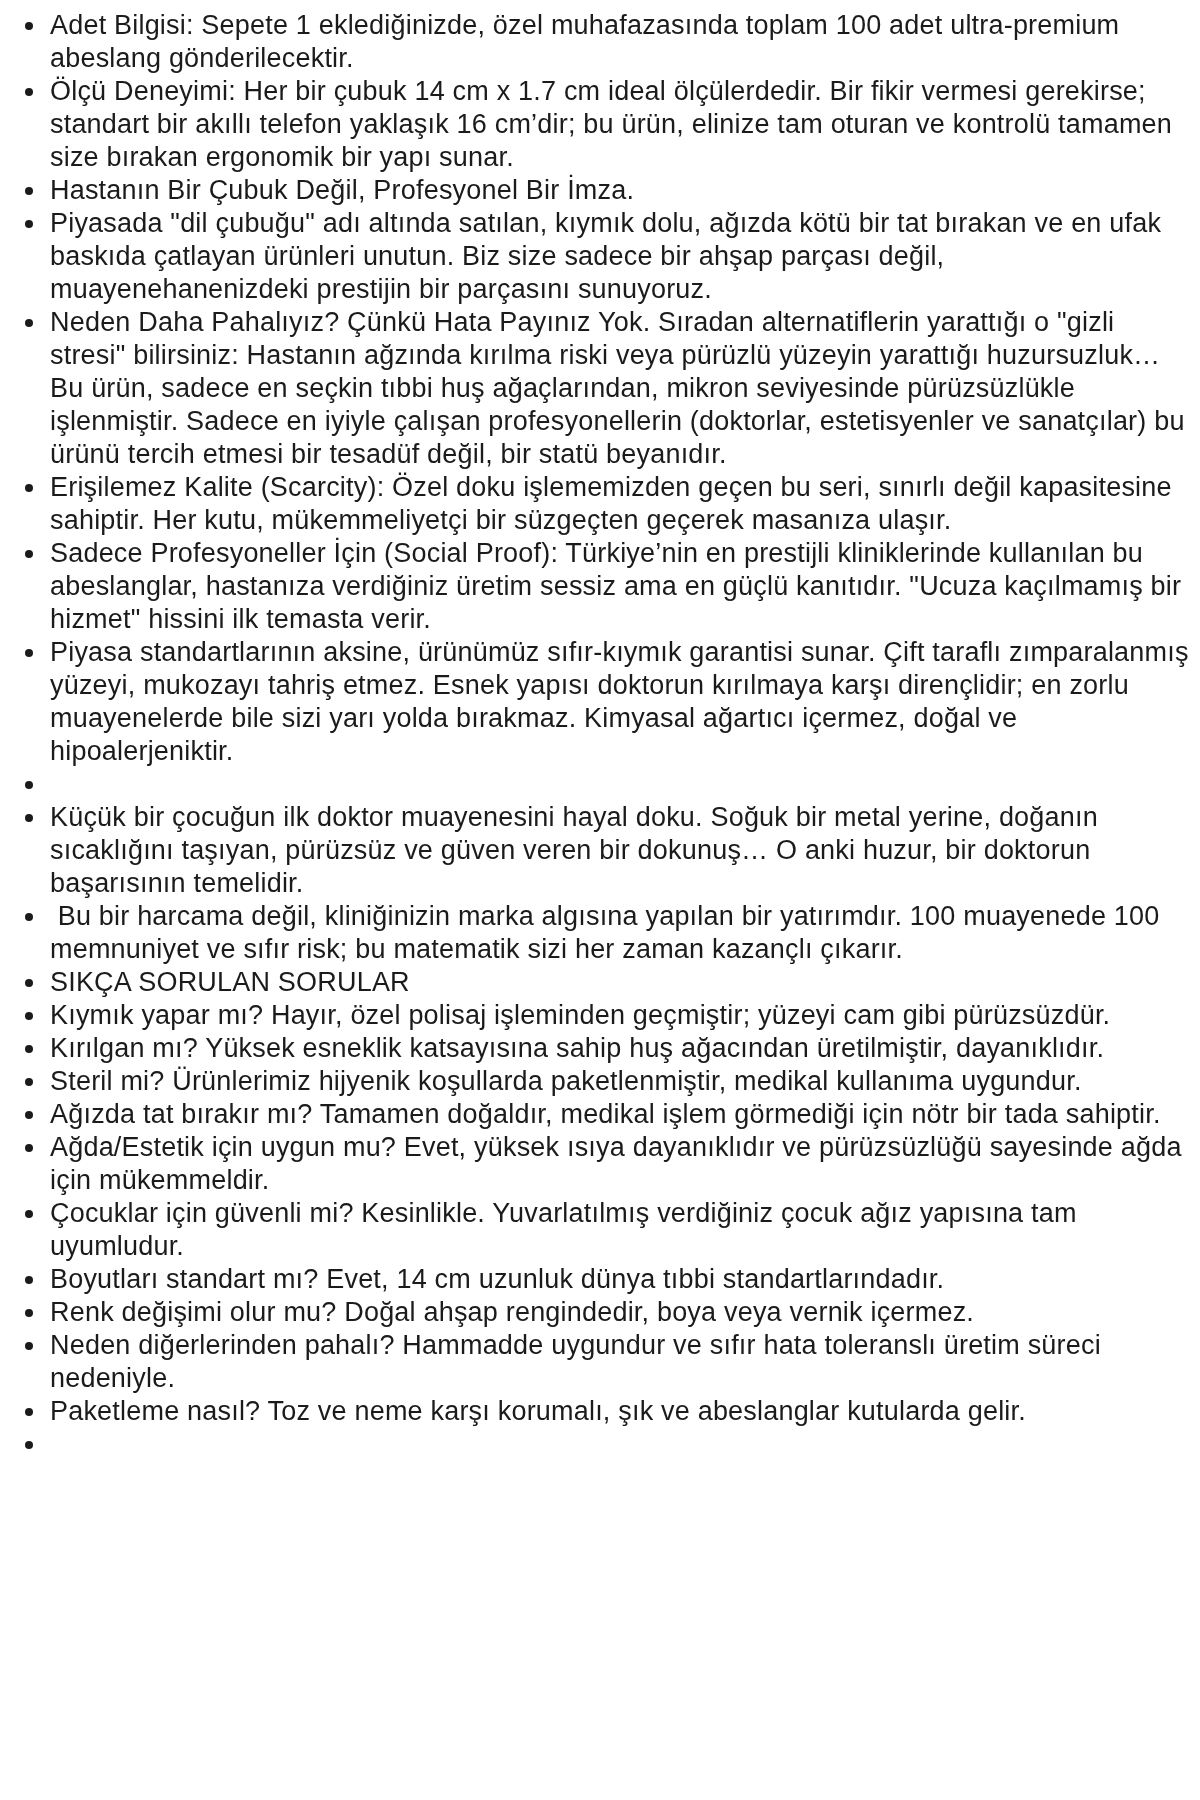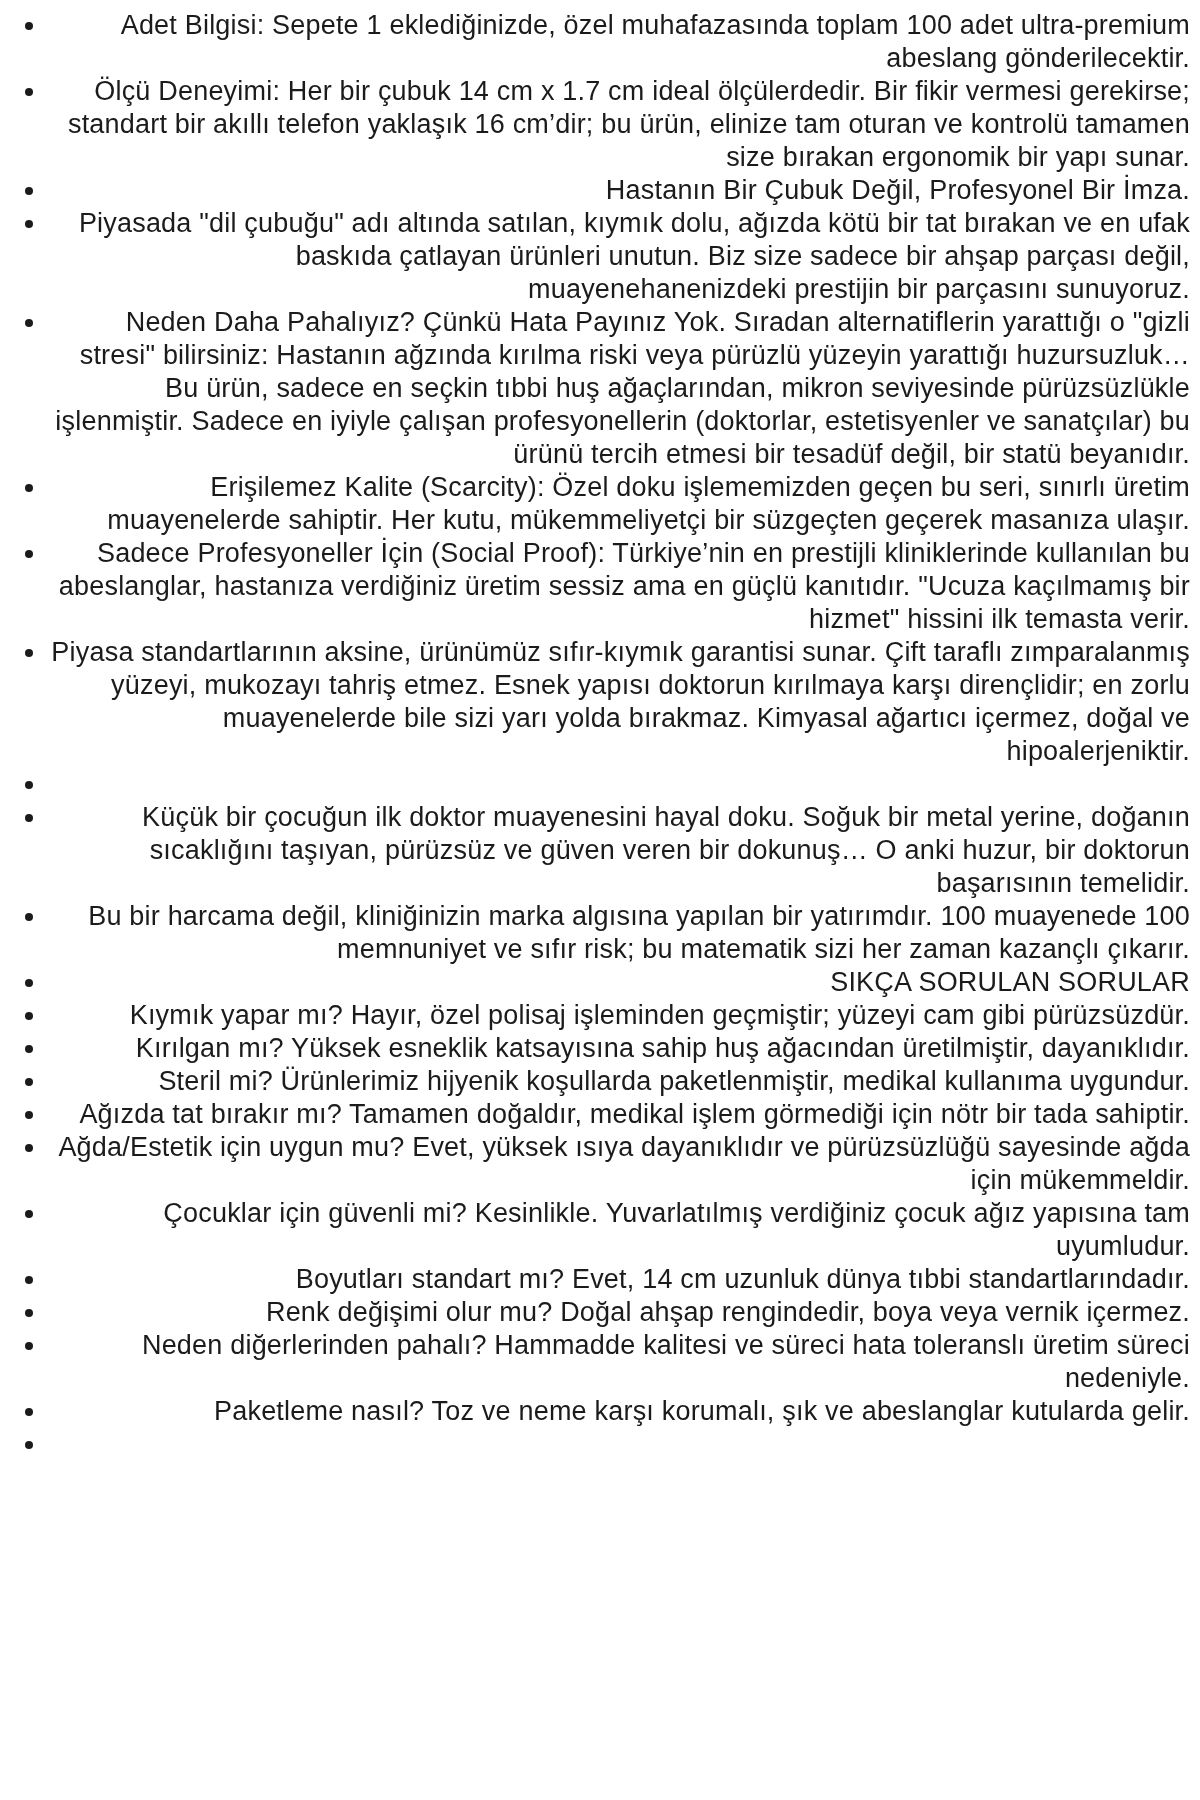--- a/index.html
+++ b/index.html
@@ -24,48 +24,47 @@
   }
   ul.bullet-list {
     margin: 0;
     padding: 9px 10px 0 48px;
     list-style: disc;
   }
   ul.bullet-list > li {
     min-height: 33px;       
     padding-left: 2px;
     white-space: pre-wrap;  
-    text-align: right;
   }
   ul.bullet-list > li::marker {
     color: #1b1b1b;
   }
 </style>
 </head>
 <body>
 
 <main>
   <ul class="bullet-list">
     <li>Adet Bilgisi: Sepete 1 eklediğinizde, özel muhafazasında toplam 100 adet ultra-premium abeslang gönderilecektir.</li>
     <li>Ölçü Deneyimi: Her bir çubuk 14 cm x 1.7 cm ideal ölçülerdedir. Bir fikir vermesi gerekirse; standart bir akıllı telefon yaklaşık 16 cm’dir; bu ürün, elinize tam oturan ve kontrolü tamamen size bırakan ergonomik bir yapı sunar.</li>
     <li>Hastanın Bir Çubuk Değil, Profesyonel Bir İmza.</li>
     <li>Piyasada "dil çubuğu" adı altında satılan, kıymık dolu, ağızda kötü bir tat bırakan ve en ufak baskıda çatlayan ürünleri unutun. Biz size sadece bir ahşap parçası değil, muayenehanenizdeki prestijin bir parçasını sunuyoruz.</li>
     <li>Neden Daha Pahalıyız? Çünkü Hata Payınız Yok. Sıradan alternatiflerin yarattığı o "gizli stresi" bilirsiniz: Hastanın ağzında kırılma riski veya pürüzlü yüzeyin yarattığı huzursuzluk… Bu ürün, sadece en seçkin tıbbi huş ağaçlarından, mikron seviyesinde pürüzsüzlükle işlenmiştir. Sadece en iyiyle çalışan profesyonellerin (doktorlar, estetisyenler ve sanatçılar) bu ürünü tercih etmesi bir tesadüf değil, bir statü beyanıdır.</li>
-    <li>Erişilemez Kalite (Scarcity): Özel doku işlememizden geçen bu seri, sınırlı üretim muayenelerde sahiptir. Her kutu, mükemmeliyetçi bir süzgeçten geçerek masanıza ulaşır.</li>
+    <li>Erişilemez Kalite (Scarcity): Özel doku işlememizden geçen bu seri, sınırlı değil kapasitesine sahiptir. Her kutu, mükemmeliyetçi bir süzgeçten geçerek masanıza ulaşır.</li>
     <li>Sadece Profesyoneller İçin (Social Proof): Türkiye’nin en prestijli kliniklerinde kullanılan bu abeslanglar, hastanıza verdiğiniz üretim sessiz ama en güçlü kanıtıdır. "Ucuza kaçılmamış bir hizmet" hissini ilk temasta verir.</li>
     <li>Piyasa standartlarının aksine, ürünümüz sıfır-kıymık garantisi sunar. Çift taraflı zımparalanmış yüzeyi, mukozayı tahriş etmez. Esnek yapısı doktorun kırılmaya karşı dirençlidir; en zorlu muayenelerde bile sizi yarı yolda bırakmaz. Kimyasal ağartıcı içermez, doğal ve hipoalerjeniktir.</li>
     <li></li>
     <li>Küçük bir çocuğun ilk doktor muayenesini hayal doku. Soğuk bir metal yerine, doğanın sıcaklığını taşıyan, pürüzsüz ve güven veren bir dokunuş… O anki huzur, bir doktorun başarısının temelidir.</li>
     <li> Bu bir harcama değil, kliniğinizin marka algısına yapılan bir yatırımdır. 100 muayenede 100 memnuniyet ve sıfır risk; bu matematik sizi her zaman kazançlı çıkarır.</li>
     <li>SIKÇA SORULAN SORULAR</li>
     <li>Kıymık yapar mı? Hayır, özel polisaj işleminden geçmiştir; yüzeyi cam gibi pürüzsüzdür.</li>
     <li>Kırılgan mı? Yüksek esneklik katsayısına sahip huş ağacından üretilmiştir, dayanıklıdır.</li>
     <li>Steril mi? Ürünlerimiz hijyenik koşullarda paketlenmiştir, medikal kullanıma uygundur.</li>
     <li>Ağızda tat bırakır mı? Tamamen doğaldır, medikal işlem görmediği için nötr bir tada sahiptir.</li>
     <li>Ağda/Estetik için uygun mu? Evet, yüksek ısıya dayanıklıdır ve pürüzsüzlüğü sayesinde ağda için mükemmeldir.</li>
     <li>Çocuklar için güvenli mi? Kesinlikle. Yuvarlatılmış verdiğiniz çocuk ağız yapısına tam uyumludur.</li>
     <li>Boyutları standart mı? Evet, 14 cm uzunluk dünya tıbbi standartlarındadır.</li>
     <li>Renk değişimi olur mu? Doğal ahşap rengindedir, boya veya vernik içermez.</li>
-    <li>Neden diğerlerinden pahalı? Hammadde kalitesi ve süreci hata toleranslı üretim süreci nedeniyle.</li>
+    <li>Neden diğerlerinden pahalı? Hammadde uygundur ve sıfır hata toleranslı üretim süreci nedeniyle.</li>
     <li>Paketleme nasıl? Toz ve neme karşı korumalı, şık ve abeslanglar kutularda gelir.</li>
     <li></li>
   </ul>
 </main>
 
 </body></html>

